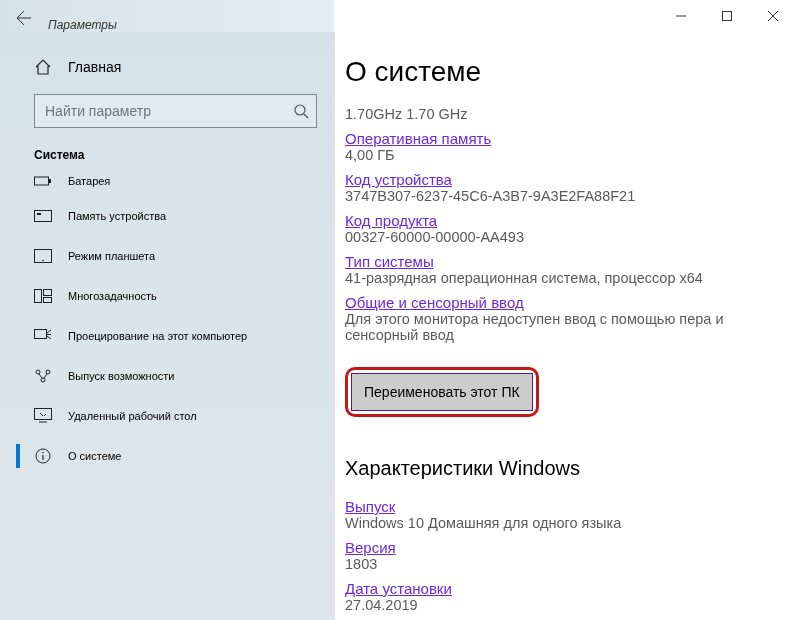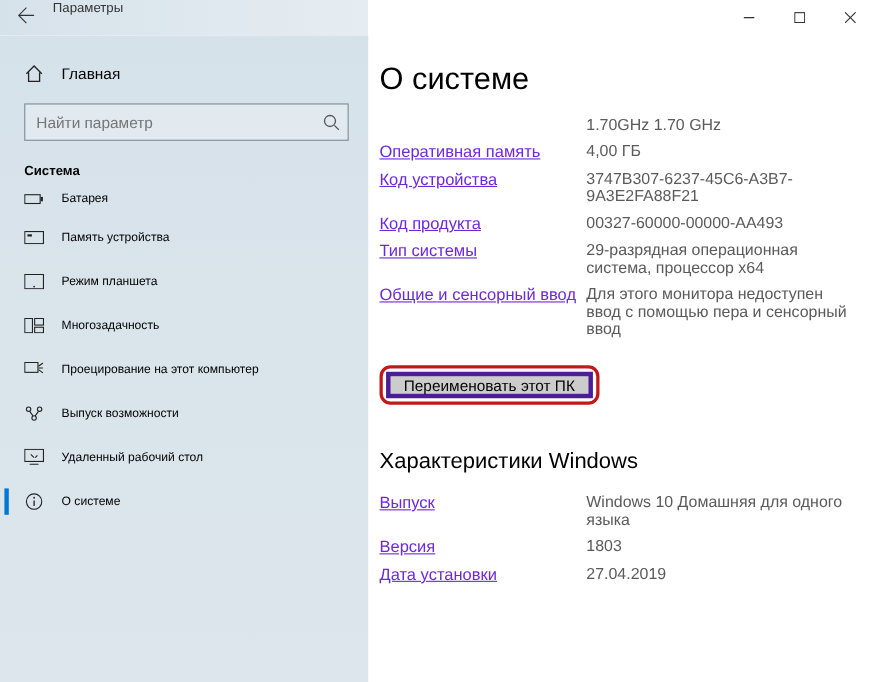--- a/index.html
+++ b/index.html
@@ -10,23 +10,24 @@
   background: #fff;
   width: 796px;
   height: 620px;
   overflow: hidden;
   display: flex;
   flex-direction: column;
 }
 .titlebar {
   height: 32px;
   display: flex;
-  align-items: flex-start;
+  align-items: flex-end;
   background: linear-gradient(to right, #d6e2ea 0%, #e6edf2 42%, #ffffff 42%, #ffffff 100%);
   padding-left: 10px;
+  font-style: italic;
 }
 .back-btn {
   width: 28px;
   height: 28px;
   display: flex;
   align-items: center;
   justify-content: center;
   color: #333;
 }
 .title {
@@ -47,21 +48,21 @@
   color: #333;
 }
 .body {
   flex: 1;
   display: flex;
   overflow: hidden;
 }
 .sidebar {
   width: 335px;
   background: linear-gradient(to bottom, #d6e2ea, #dde6ec);
-  padding: 18px 0 0 4px;
+  padding: 18px 0 0 16px;
   overflow: hidden;
   position: relative;
 }
 .home-row {
   display: flex;
   align-items: center;
   padding: 8px 18px;
   gap: 16px;
 }
 .home-row .lbl { font-size: 14px; }
@@ -136,20 +137,21 @@
   font-size: 28px;
   font-weight: 400;
   margin-bottom: 14px;
 }
 .specs {
   display: block;
 }
 .spec-row {
   display: flex;
   padding: 4px 0;
+  flex-direction: column;
 }
 .spec-label {
   width: 188px;
   color: #6d28d9;
   font-size: 15px;
   text-decoration: underline;
 }
 .spec-value {
   flex: 1;
   color: #5a5a5a;
@@ -158,22 +160,22 @@
 }
 .rename-wrap {
   margin-top: 20px;
   display: inline-block;
   border: 3px solid #c31818;
   border-radius: 10px;
   padding: 3px;
 }
 .rename-btn {
   background: #ccc;
-  border: 4px solid #4c1d95;
-  padding: 0 12px;
+  border: 1px solid #4c1d95;
+  padding: 10px 12px;
   font-size: 14px;
   font-family: inherit;
   cursor: pointer;
 }
 .sub-heading {
   font-size: 20px;
   font-weight: 400;
   margin-top: 40px;
   margin-bottom: 14px;
 }
@@ -332,21 +334,21 @@
       <div class="spec-row">
         <div class="spec-label">Код устройства</div>
         <div class="spec-value">3747B307-6237-45C6-A3B7-9A3E2FA88F21</div>
       </div>
       <div class="spec-row">
         <div class="spec-label">Код продукта</div>
         <div class="spec-value">00327-60000-00000-AA493</div>
       </div>
       <div class="spec-row">
         <div class="spec-label">Тип системы</div>
-        <div class="spec-value">29-разрядная операционная система, процессор x64</div>
+        <div class="spec-value">41-разрядная операционная система, процессор x64</div>
       </div>
       <div class="spec-row">
         <div class="spec-label">Общие и сенсорный ввод</div>
         <div class="spec-value">Для этого монитора недоступен ввод с помощью пера и сенсорный ввод</div>
       </div>
     </div>
 
     <div class="rename-wrap">
       <button class="rename-btn">Переименовать этот ПК</button>
     </div>

